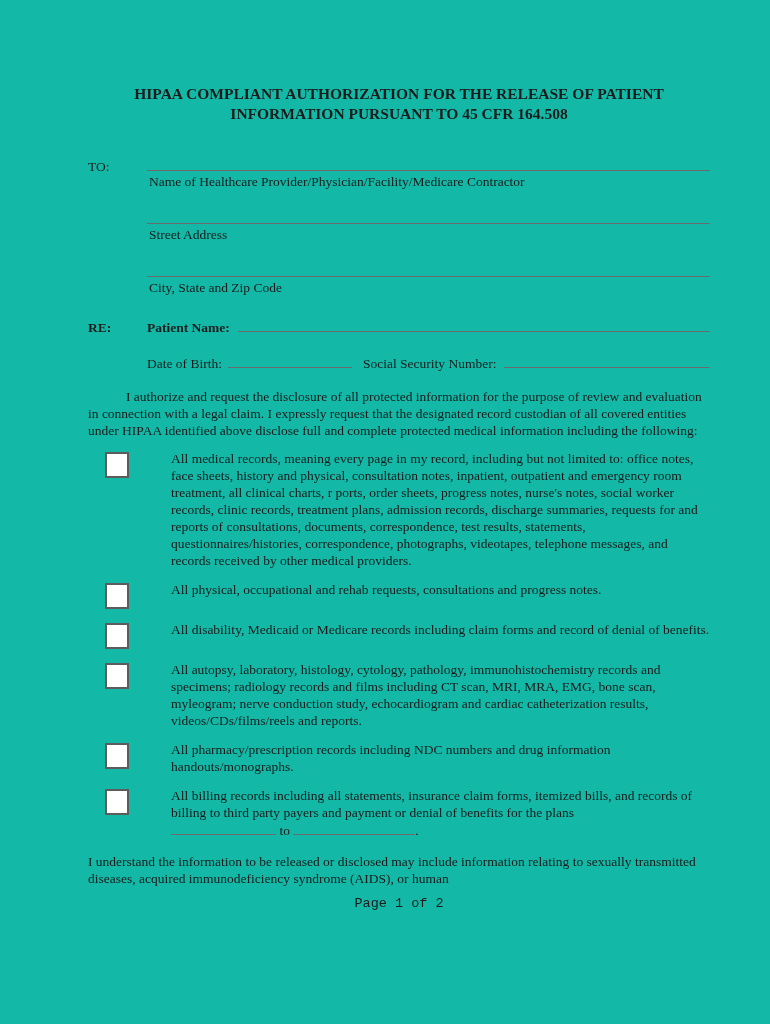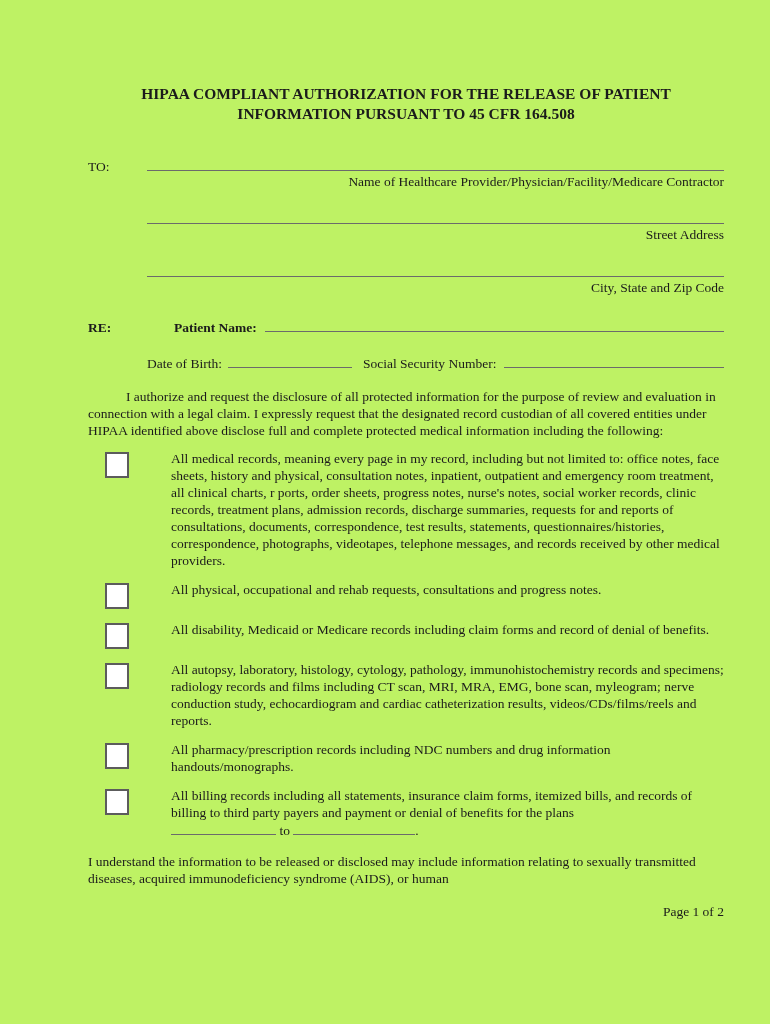--- a/index.html
+++ b/index.html
@@ -1,49 +1,49 @@
 <!DOCTYPE html>
 <html><head>
 <meta charset="utf-8">
 <style>
   html, body { margin: 0; padding: 0; background: #ffffff; }
   .page {
     position: relative;
     width: 770px;
     height: 1024px;
     box-sizing: border-box;
-    padding: 84px 46px 0 88px;
-    background: #bef264;
+    padding: 84px 60px 0 88px;
+    background: #14b8a6;
     font-family: "Liberation Serif", serif;
     font-size: 13.5px;
     line-height: 17px;
     color: #1b1b1b;
     overflow: hidden;
   }
   .title {
     text-align: center;
     font-weight: bold;
     font-size: 15.5px;
     line-height: 20px;
   }
   
   .to-section { display: flex; margin-top: 34px; }
   .side-label { width: 59px; flex: none; }
-  .fields { flex: 1; text-align: right; }
+  .fields { flex: 1; }
   .field { margin-bottom: 21px; }
   .field:last-child { margin-bottom: 0; }
   .blankline {
     height: 12px;
     border-bottom: 1px solid #6b6b6b;
     overflow: hidden;
   }
   .caption { margin-top: 2px; padding-left: 2px; }
   
   .re-row { display: flex; margin-top: 22px; align-items: baseline; font-weight: bold; }
-  .re-fields { flex: 1; display: flex; align-items: baseline; margin-left: 27px; }
+  .re-fields { flex: 1; display: flex; align-items: baseline; }
   .inline-blank {
     display: inline-block;
     border-bottom: 1px solid #6b6b6b;
     height: 13px;
     vertical-align: baseline;
     overflow: hidden;
   }
   .grow-blank { flex: 1; margin-left: 8px; border-bottom: 1px solid #6b6b6b; height: 13px; }
   .dob-row { display: flex; margin-top: 18px; margin-left: 59px; align-items: baseline; }
   .dob-blank { width: 124px; margin-left: 6px; margin-right: 11px; }
@@ -57,21 +57,21 @@
     flex: none;
     width: 20px;
     height: 22px;
     border: 2px solid #5c5c5c;
     margin: 2px 18px 0 17px;
     background: #ffffff;
   }
   .item-text { flex: 1; margin-left: 24px; }
   .period-from { width: 105px; }
   .period-to { width: 122px; }
-  .footer { text-align: right; margin-top: 16px; }
+  .footer { text-align: center; margin-top: 8px; font-family: Liberation Mono, monospace; }
 </style>
 </head>
 <body>
 
 <div class="page">
 
   <div class="title">
     <div>HIPAA COMPLIANT AUTHORIZATION FOR THE RELEASE OF PATIENT</div>
     <div>INFORMATION PURSUANT TO 45 CFR 164.508</div>
   </div>

